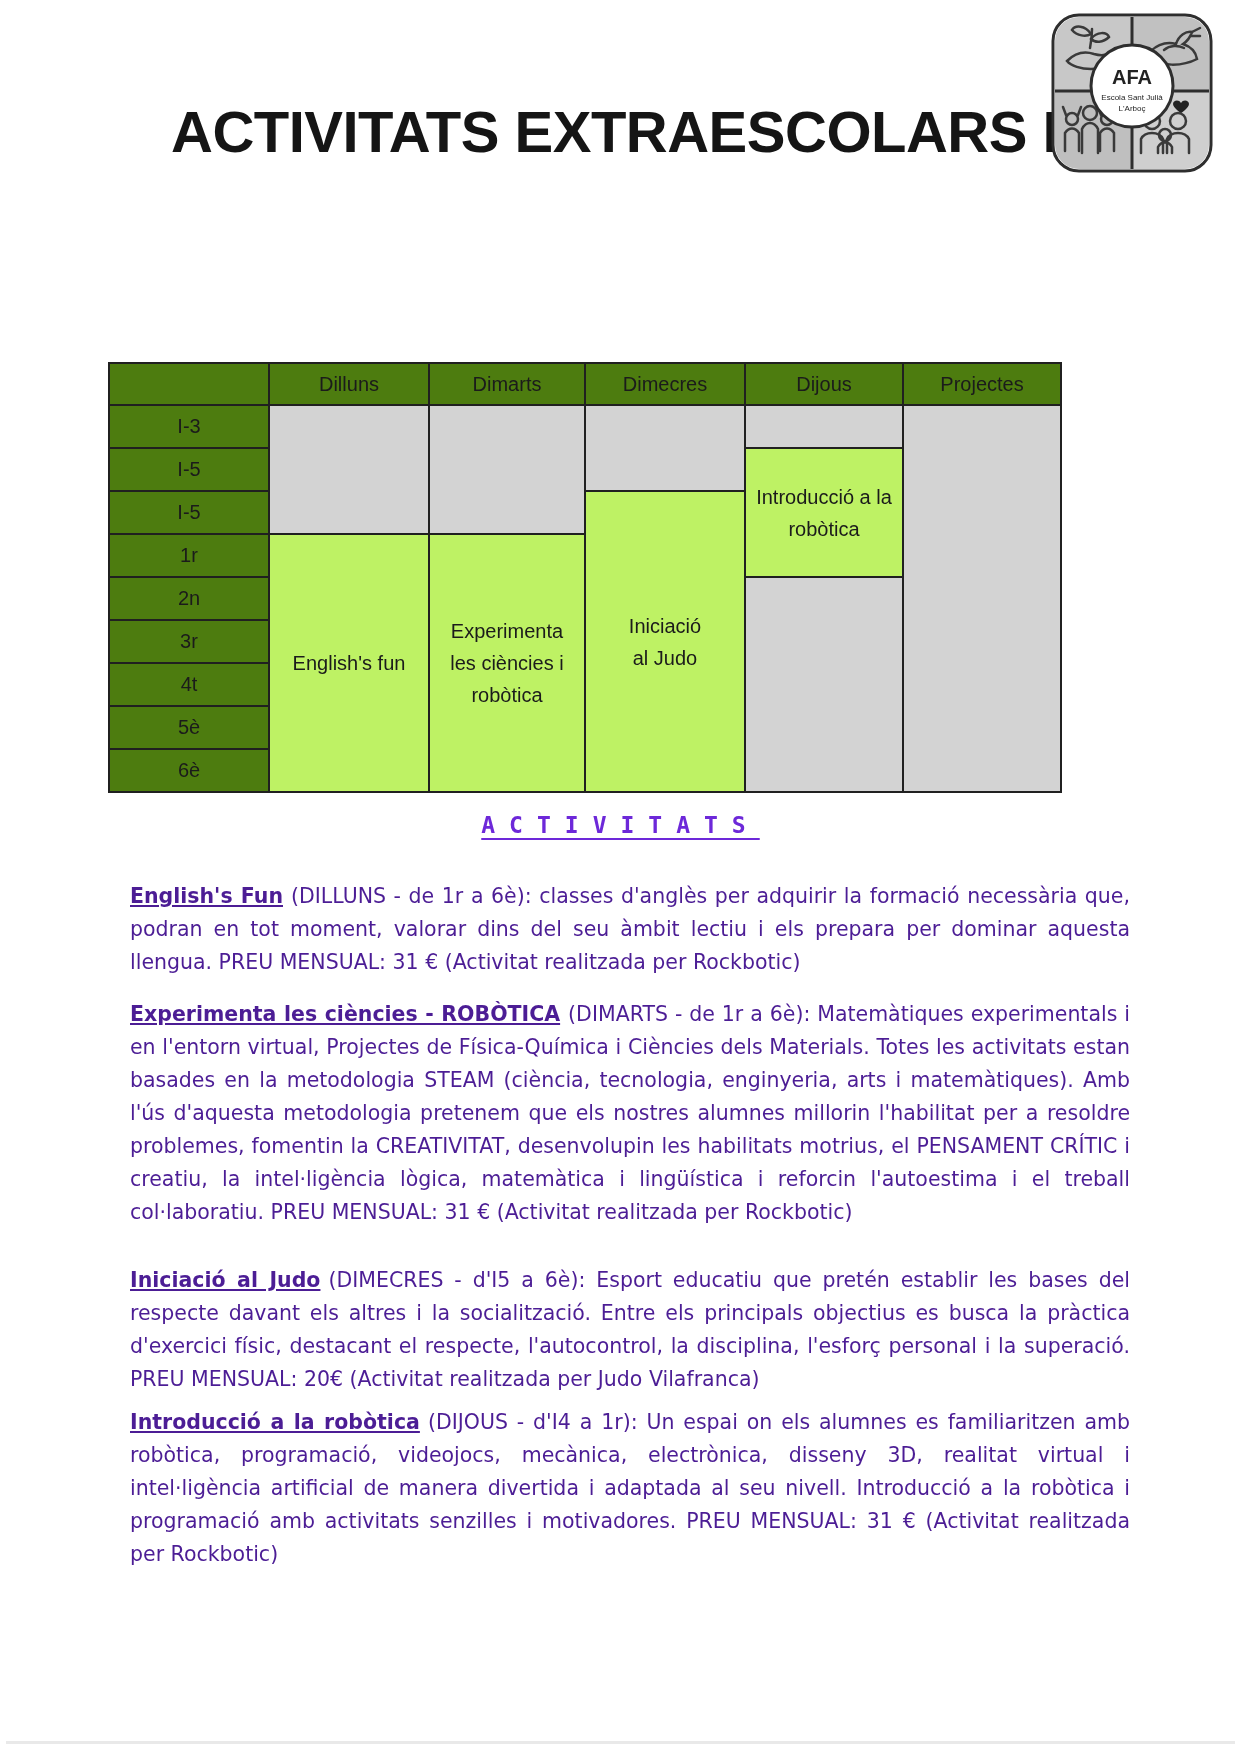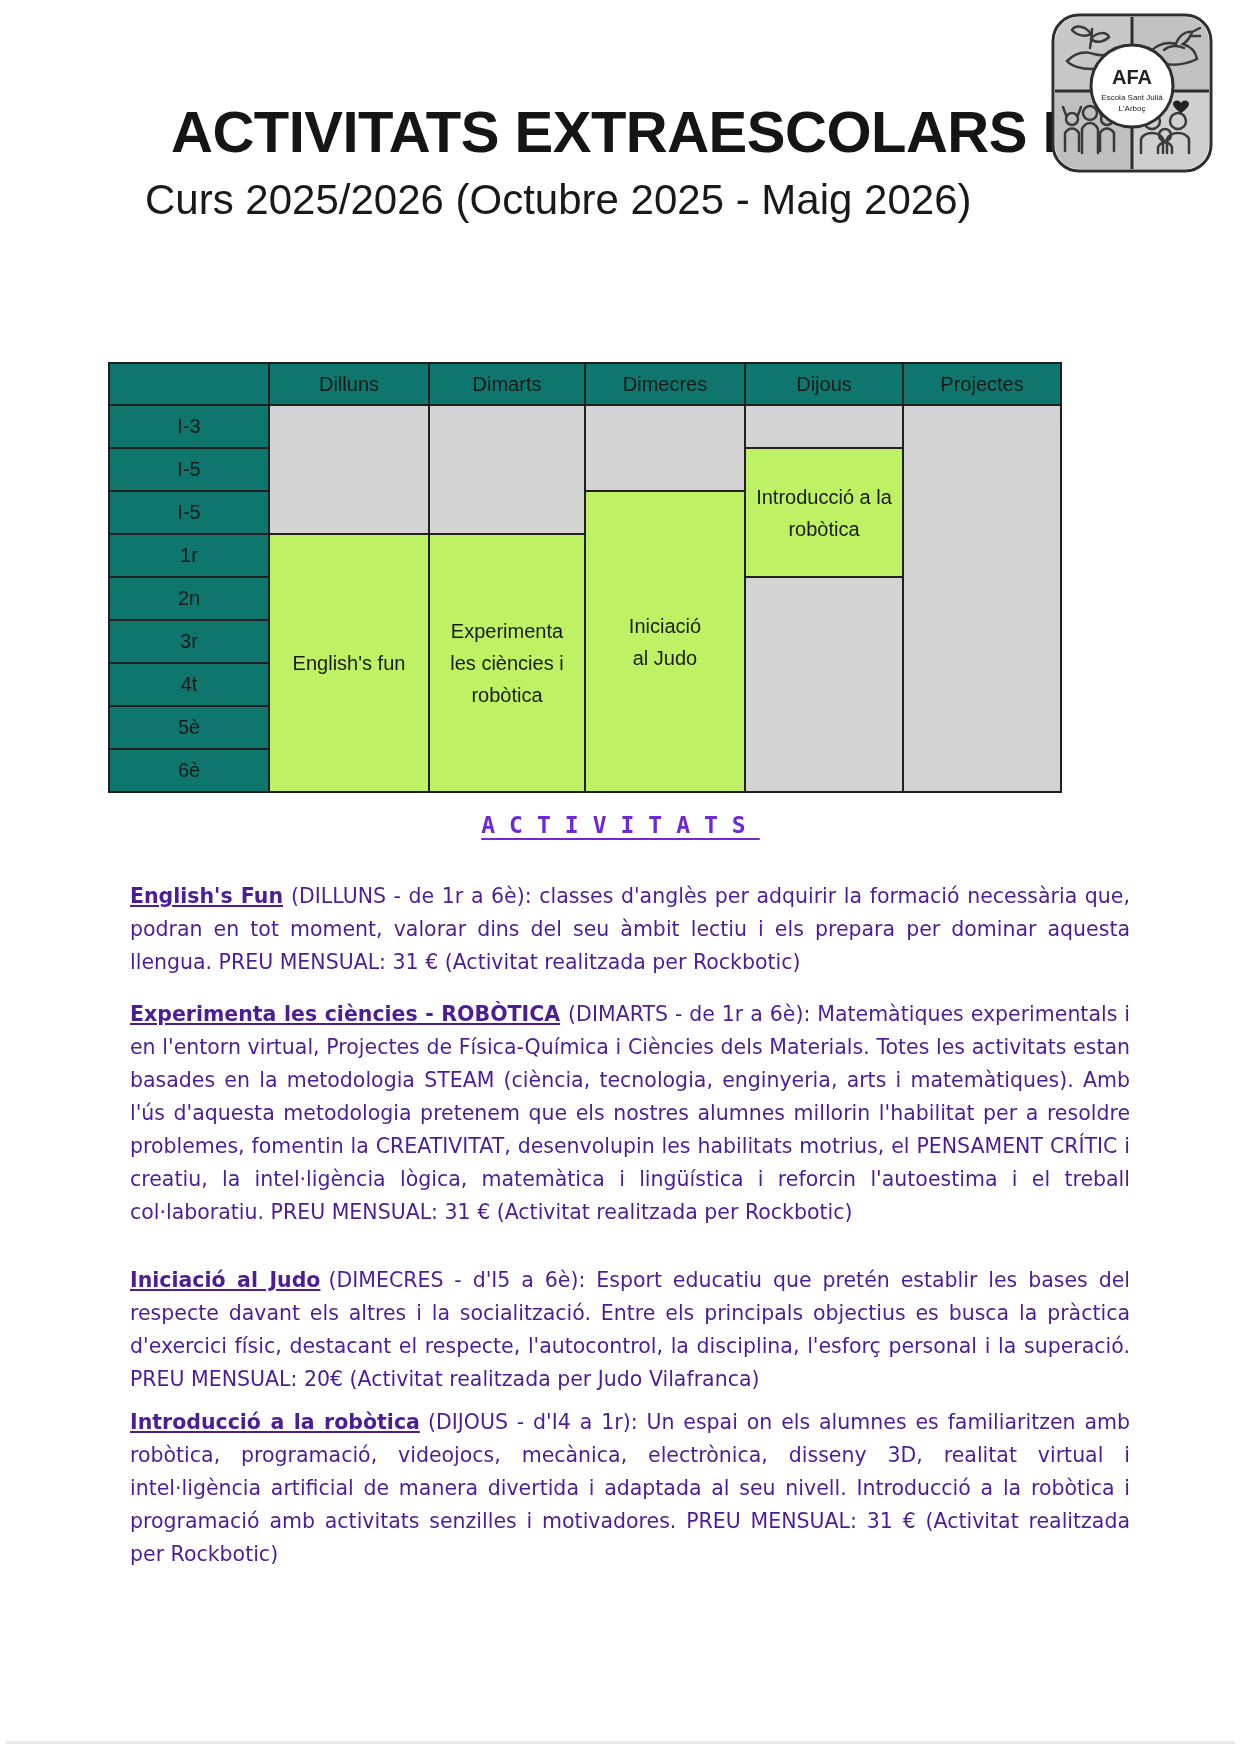--- a/index.html
+++ b/index.html
@@ -24,21 +24,21 @@
   .logo .acr{font-size:20px;font-weight:bold;}
   .logo .sm{font-size:8px;}
   
   table.schedule{
     position:absolute;left:108px;top:362px;
     border-collapse:collapse;table-layout:fixed;width:952px;
     font-family:"Liberation Sans",sans-serif;
   }
   table.schedule th,table.schedule td{
     border:2px solid #202020;padding:0;text-align:center;vertical-align:middle;
-    font-size:20px;font-weight:normal;color:#1b1b1b;background:#0f766e;
+    font-size:20px;font-weight:normal;color:#1b1b1b;background:#4d7c0f;
   }
   table.schedule tr{height:43px;}
   table.schedule tr.hrow{height:42px;}
   table.schedule td.gray{background:#d3d3d3;}
   table.schedule td.act{background:#bef264;}
   .cl{display:block;line-height:32px;}
   
   .activitats{
     position:absolute;left:0;top:812px;width:100%;text-align:center;
     font-family:"DejaVu Sans Mono",monospace;
@@ -58,21 +58,20 @@
   .lead{font-weight:bold;text-decoration:underline;margin-right:8px;}
   
   .scan-line{position:absolute;left:6px;right:6px;top:1741px;height:3px;background:#e9e9e9;}
 </style>
 </head>
 <body>
 
 <div class="page">
 
   <div class="doc-title">ACTIVITATS EXTRAESCOLARS L’AFA</div>
-  <div class="doc-subtitle">Curs 2025/2026 (Octubre 2025 - Maig 2026)</div>
 
   <div class="logo">
     <svg width="164" height="162" viewBox="0 0 164 162">
       <defs>
         <clipPath id="lc">
             <rect x="5" y="5" width="154" height="152" rx="24"></rect>
           </clipPath>
       </defs>
       <rect x="3" y="3" width="158" height="156" rx="26" fill="#ffffff" stroke="#2e2e2e" stroke-width="3"></rect>
       <g clip-path="url(#lc)">

